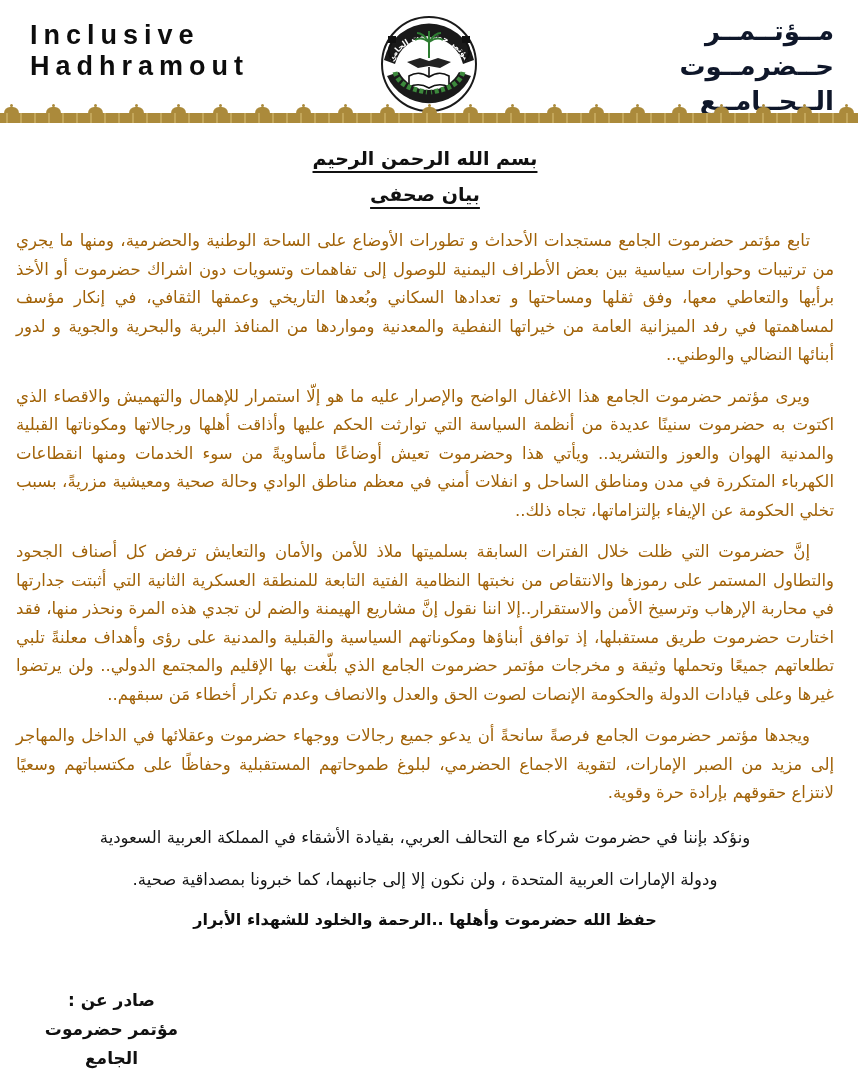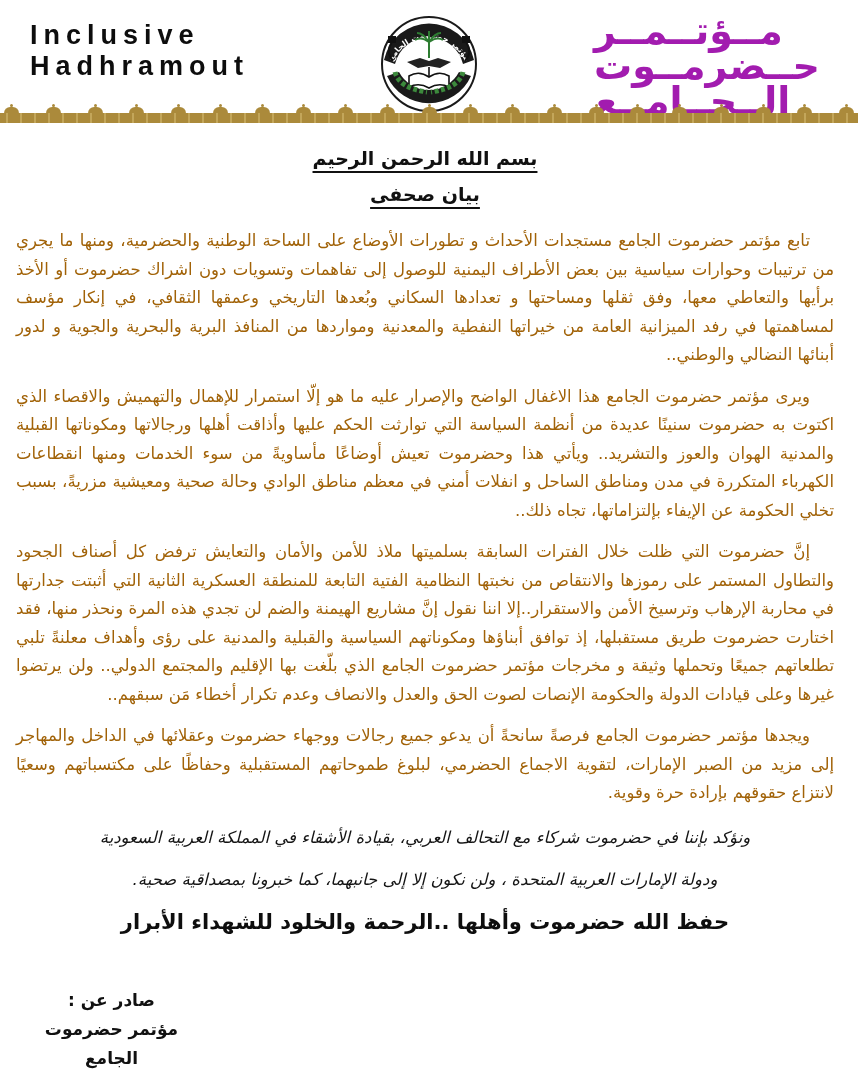--- a/index.html
+++ b/index.html
@@ -12,22 +12,22 @@
   
   .header { position:absolute; top:12px; left:0; right:0; height:125px; }
   .en-title {
     position:absolute; top:8px; left:30px;
     font-family:"Liberation Sans", sans-serif;
     font-weight:bold; font-size:27px; line-height:31px;
     letter-spacing:6px; color:#0d0d0d; white-space:nowrap;
   }
   .ar-title {
     position:absolute; top:2px; right:24px; width:240px;
-    text-align:left; direction:rtl;
-    font-weight:bold; font-size:38px; line-height:35px; color:#a21caf;
+    text-align:right; direction:rtl;
+    font-weight:bold; font-size:26px; line-height:35px; color:#0f172a;
   }
   .logo-wrap { position:absolute; top:0; left:50%; transform:translateX(-50%); }
   
   .strip { position:absolute; top:103px; left:0; right:0; height:20px; }
   .domes { position:absolute; bottom:9px; left:4px; right:4px; height:9px;
            display:flex; justify-content:space-between; align-items:flex-end; }
   .dome { position:relative; width:15px; height:7px; background:#ab8a3b;
           border-radius:7px 7px 1px 1px; }
   .dome::after { content:""; position:absolute; top:-3px; left:6px;
           width:3px; height:3px; border-radius:50%; background:#ab8a3b; }
@@ -44,23 +44,23 @@
   }
   .doc-title { margin-top:14px; }
   .body-text p {
     font-size:16.5px; line-height:28.5px; text-align:justify;
     text-justify:inter-word; margin-top:13px; text-indent:24px;
     color:#a16207;
   }
   .body-text p.first { margin-top:22px; }
   .closing { margin-top:16px; text-align:center; font-size:16.5px;
              line-height:28px; color:#141414; }
-  .closing .line { margin-top:14px;font-style:italic; }
+  .closing .line { margin-top:14px; }
   .prayer { margin-top:16px; text-align:center; font-weight:bold;
-            font-size:21px; color:#0e0e0e; }
+            font-size:16px; color:#0e0e0e; }
   .issued {
     position:absolute; left:24px; top:863px; width:175px;
     text-align:center; font-weight:bold; font-size:17px;
     line-height:29px; direction:rtl;
   }
   .issued .date { margin-top:3px; }
 </style>
 </head>
 <body>
 

